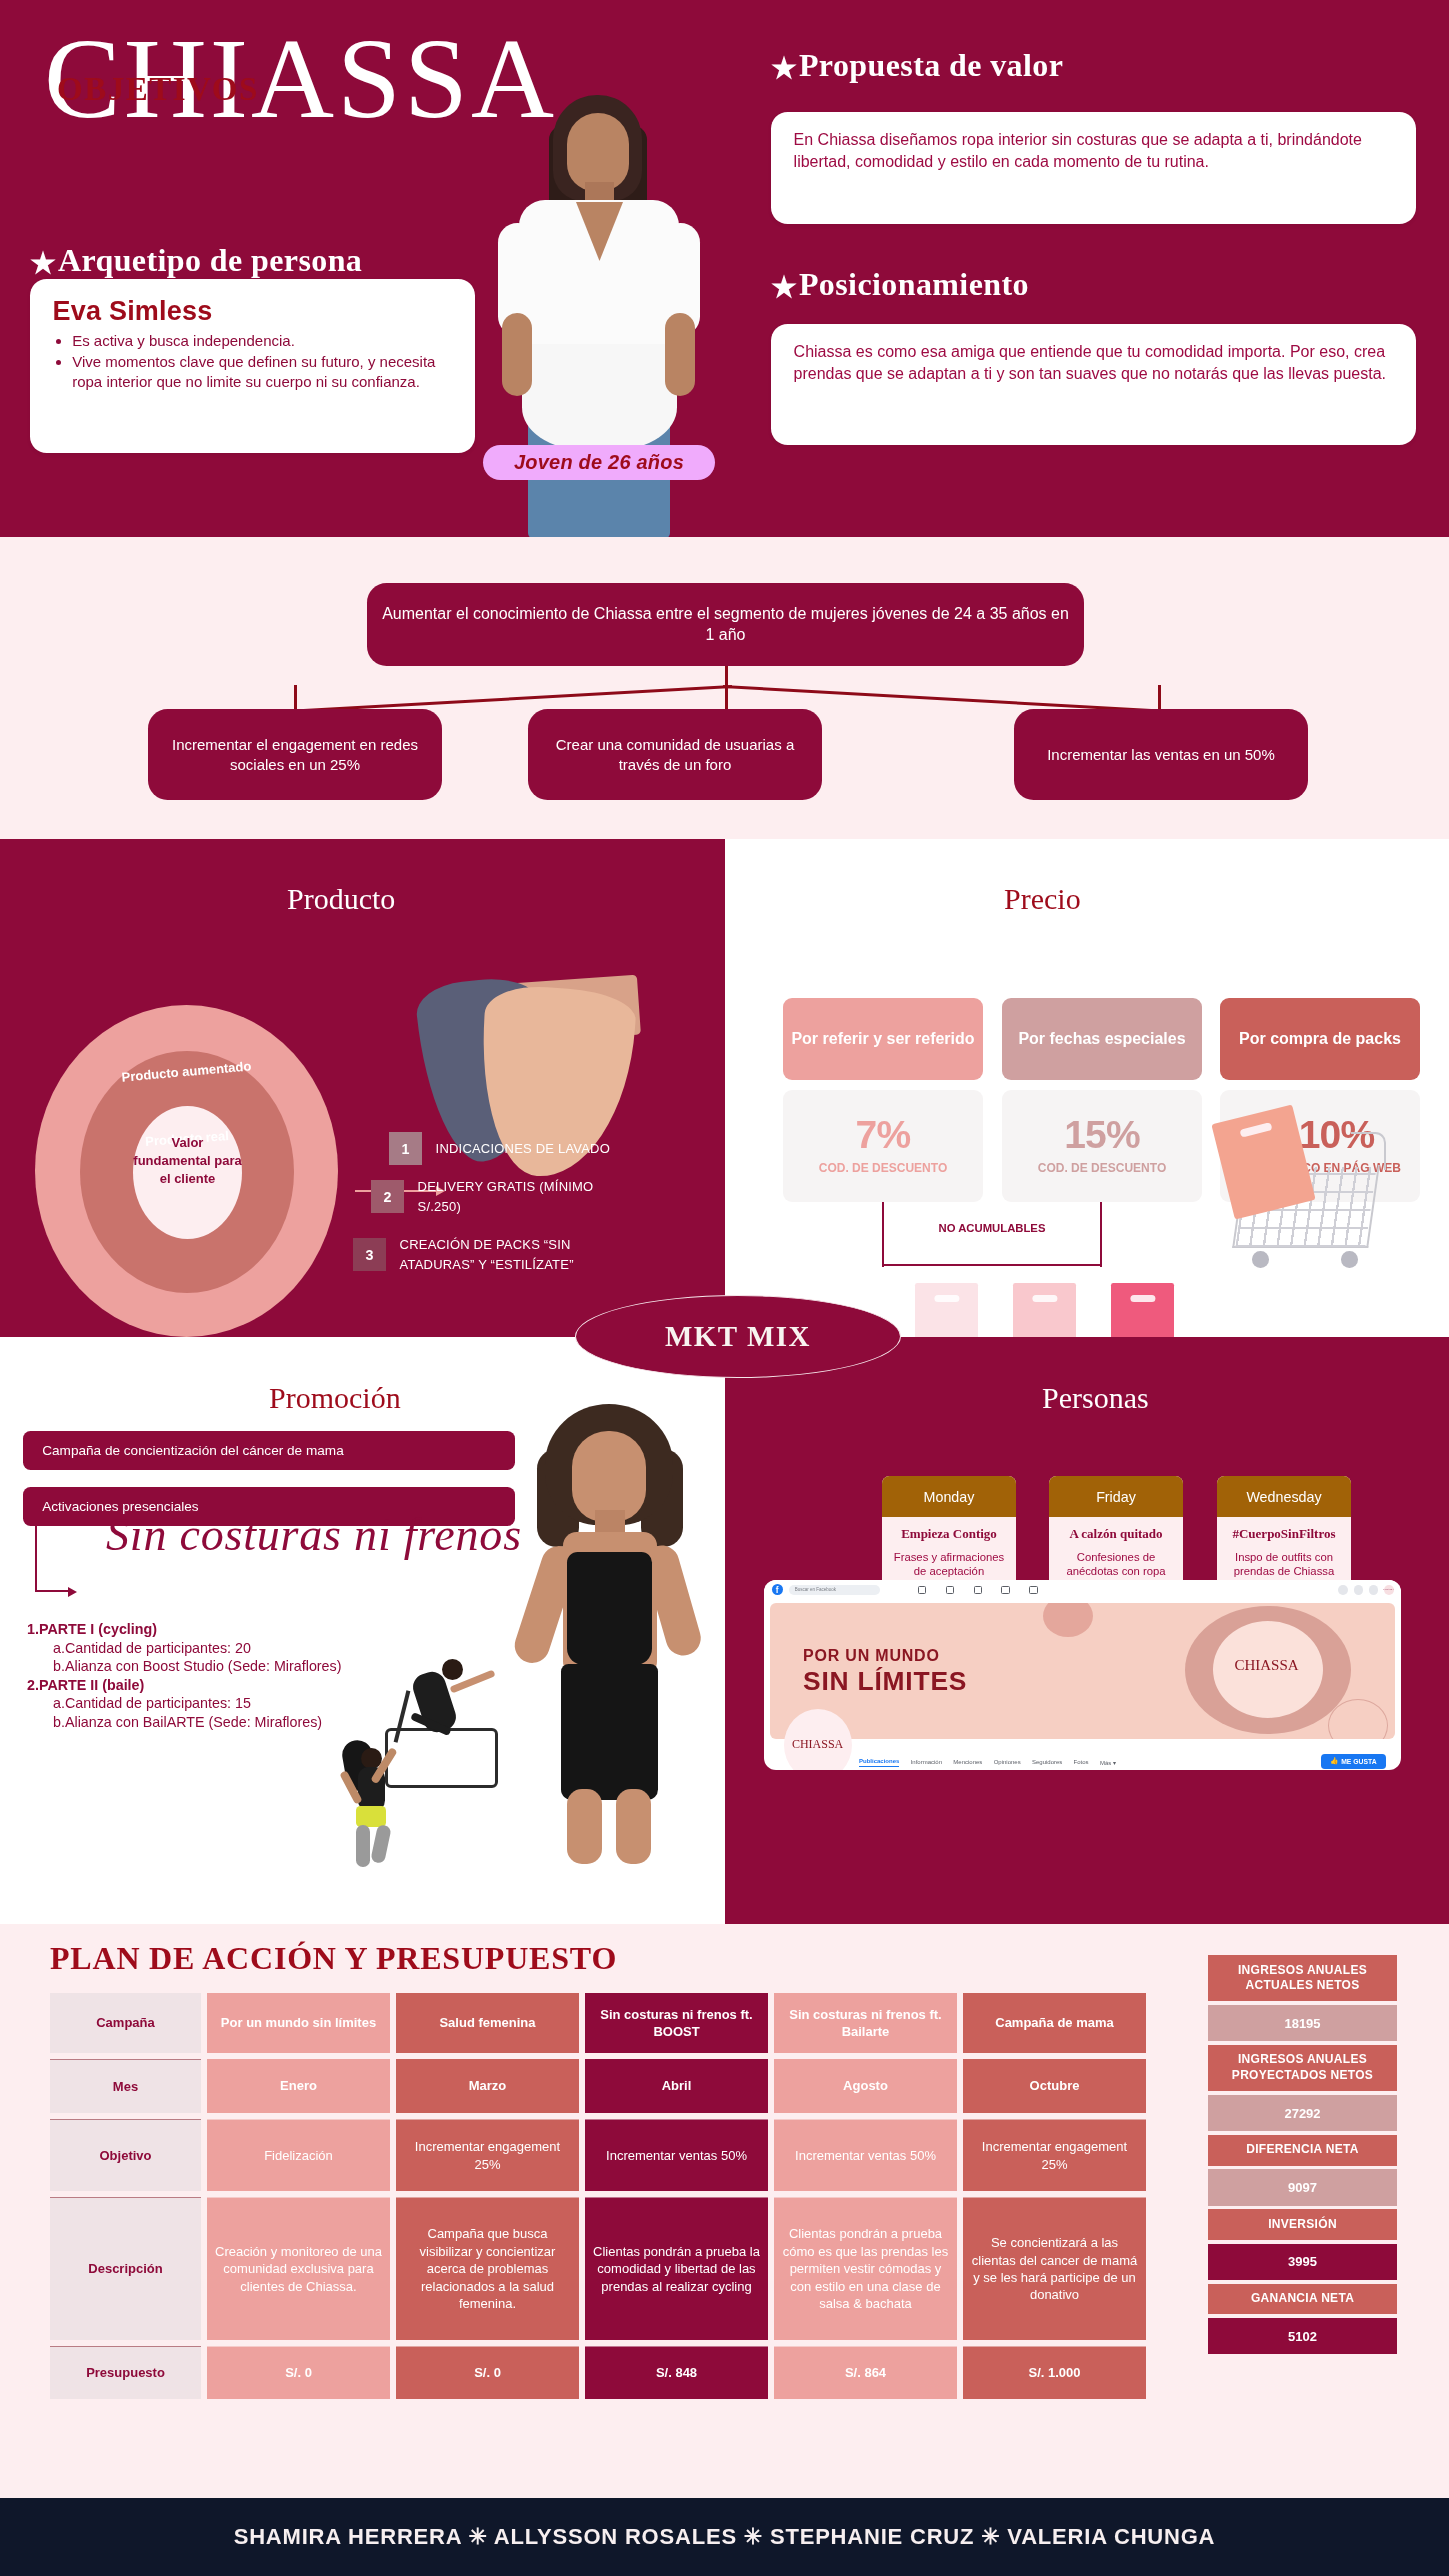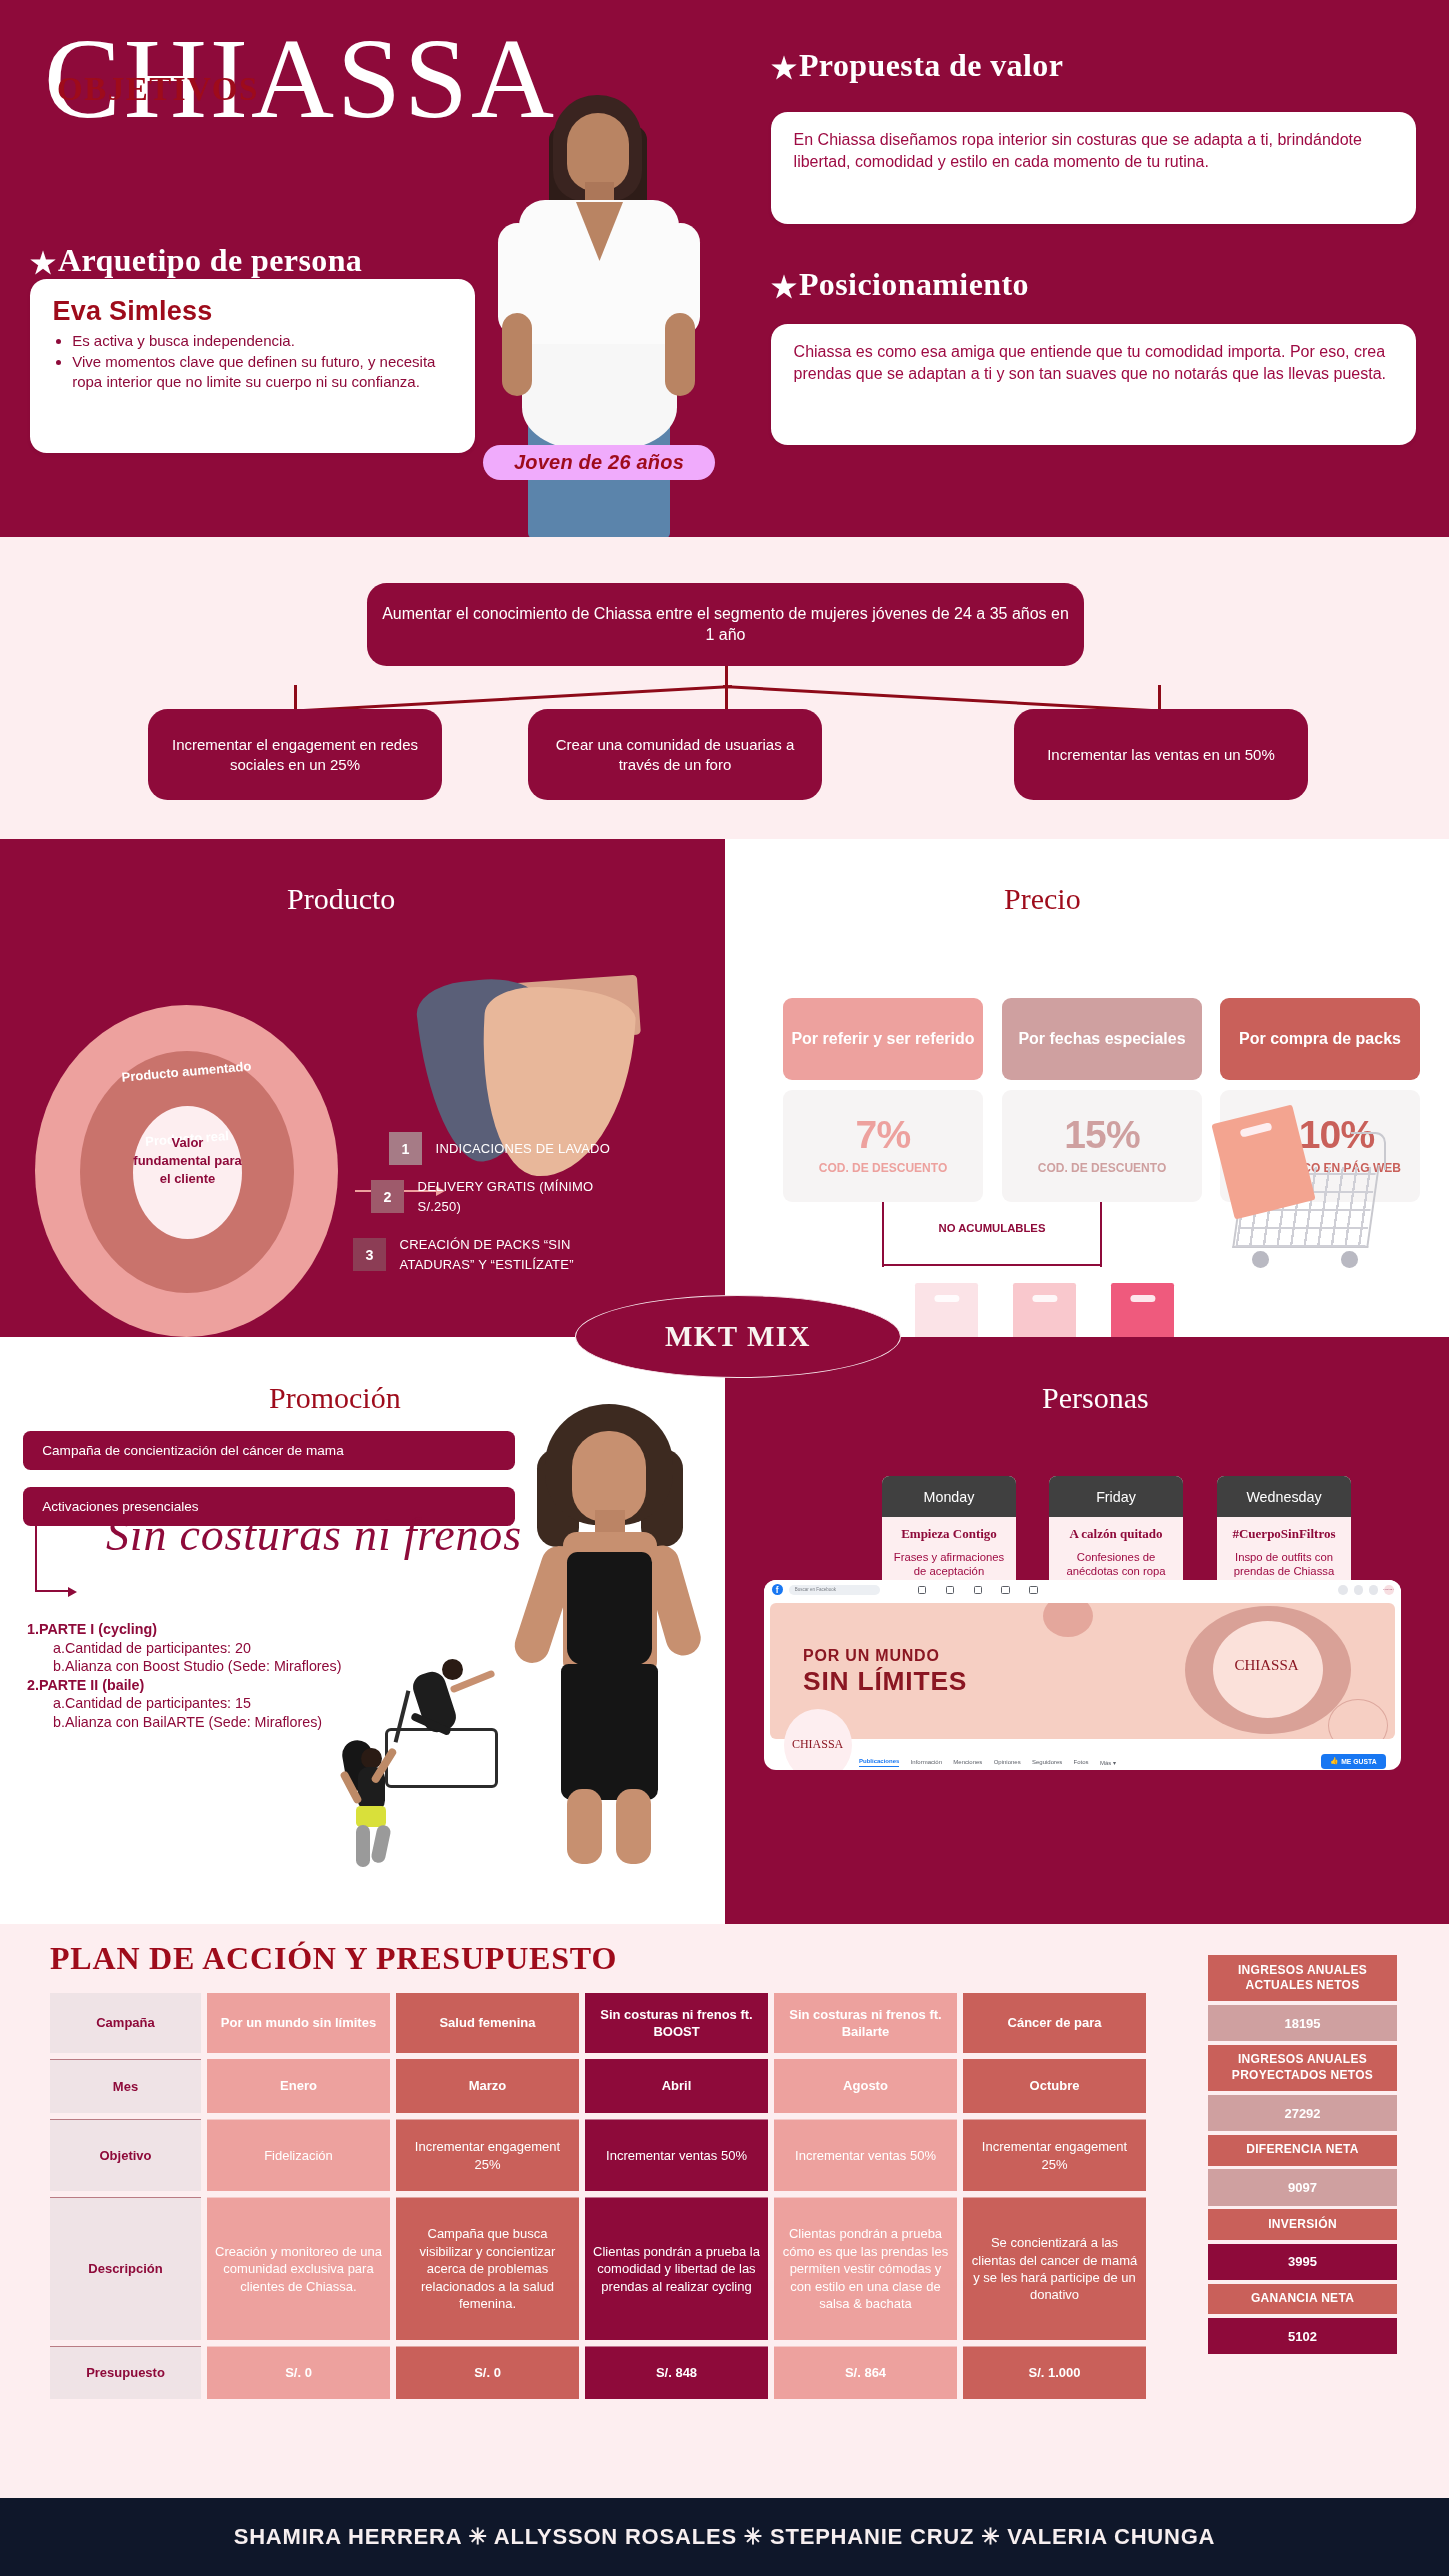--- a/index.html
+++ b/index.html
@@ -172,21 +172,21 @@
   .d-hair { position: absolute; left: 27px; top: 12px; width: 30px; height: 50px; background: #161616; border-radius: 15px 15px 9px 9px; transform: rotate(-10deg); }
   .d-body { position: absolute; left: 41px; top: 39px; width: 27px; height: 44px; background: #1d1d1d; border-radius: 10.6px; }
   .d-short { position: absolute; left: 39px; top: 78px; width: 30px; height: 21px; background: #d9e03a; border-radius: 4.5px; }
   .d-leg { position: absolute; left: 39px; top: 97px; width: 13.6px; height: 42px; background: #9a9a9a; border-radius: 6.8px; }
   .d-leg2 { position: absolute; left: 57px; top: 97px; width: 13.6px; height: 38px; background: #9a9a9a; border-radius: 6.8px; transform: rotate(12deg); }
   .d-arm { position: absolute; left: 63px; top: 18px; width: 7.5px; height: 39px; background: #bd8a67; border-radius: 4.5px; transform: rotate(32deg); }
   .d-arm2 { position: absolute; left: 30px; top: 42px; width: 7.5px; height: 35px; background: #bd8a67; border-radius: 4.5px; transform: rotate(-28deg); }
 
   
   .per-card { position: absolute; width: 134px; height: 148px; border-radius: 7.5px; overflow: hidden; background: #fdeef0; }
-  .per-head { height: 41px; background: #404040; color: #fff; display: flex; align-items: center; justify-content: center; font-size: 14.3px; }
+  .per-head { height: 41px; background: #a16207; color: #fff; display: flex; align-items: center; justify-content: center; font-size: 14.3px; }
   .per-body { padding: 9px 7.5px; text-align: center; }
   .per-name { font-family: "Liberation Serif", serif; font-weight: 700; color: #8e0a3a; font-size: 13px; margin-bottom: 7.5px; }
   .per-desc { color: #9e0b43; font-size: 11.3px; line-height: 1.32; }
 
   .fb-mock { position: absolute; left: 764px; top: 1580px; width: 637px; height: 190px; background: #fff; border-radius: 12px; overflow: hidden; }
   .fb-bar { height: 19.6px; display: flex; align-items: center; padding: 0 7.5px; gap: 6px; background: #fff; }
   .fb-logo { width: 11.3px; height: 11.3px; border-radius: 50%; background: #1877f2; color: #fff; font-size: 8.3px; font-weight: 700; display: flex; align-items: center; justify-content: center; line-height: 1; }
   .fb-search { width: 91px; height: 10.6px; border-radius: 6px; background: #eceff3; font-size: 4.5px; color: #7b7f86; display: flex; align-items: center; padding-left: 6px; }
   .fb-icons { display: flex; gap: 19.6px; margin-left: 32px; }
   .fb-ic { width: 8.3px; height: 8.3px; border: 0.9px solid #5b5f66; border-radius: 1.5px; }
@@ -489,21 +489,21 @@
   <div class="plan"></div>
   <div class="plan-title">PLAN DE ACCIÓN Y PRESUPUESTO</div>
 
   <div class="tbl">
 
     <div class="cell hdr-label" style="height:60px;">Campaña</div>
     <div class="cell c-head" style="height:60px; background:#eda19e;">Por un mundo sin límites</div>
     <div class="cell c-head" style="height:60px; background:#c9605a;">Salud femenina</div>
     <div class="cell c-head" style="height:60px; background:#8e0a3a;">Sin costuras ni frenos ft. BOOST</div>
     <div class="cell c-head" style="height:60px; background:#eda19e;">Sin costuras ni frenos ft. Bailarte</div>
-    <div class="cell c-head" style="height:60px; background:#c9605a;">Cáncer de para</div>
+    <div class="cell c-head" style="height:60px; background:#c9605a;">Campaña de mama</div>
 
     <div class="cell lbl-cell" style="height:54px;">Mes</div>
     <div class="cell c-month" style="height:54px; background:#eda19e;">Enero</div>
     <div class="cell c-month" style="height:54px; background:#c9605a;">Marzo</div>
     <div class="cell c-month" style="height:54px; background:#8e0a3a;">Abril</div>
     <div class="cell c-month" style="height:54px; background:#eda19e;">Agosto</div>
     <div class="cell c-month" style="height:54px; background:#c9605a;">Octubre</div>
 
     <div class="cell lbl-cell" style="height:72px;">Objetivo</div>
     <div class="cell c-body" style="height:72px; background:#eda19e;">Fidelización</div>

